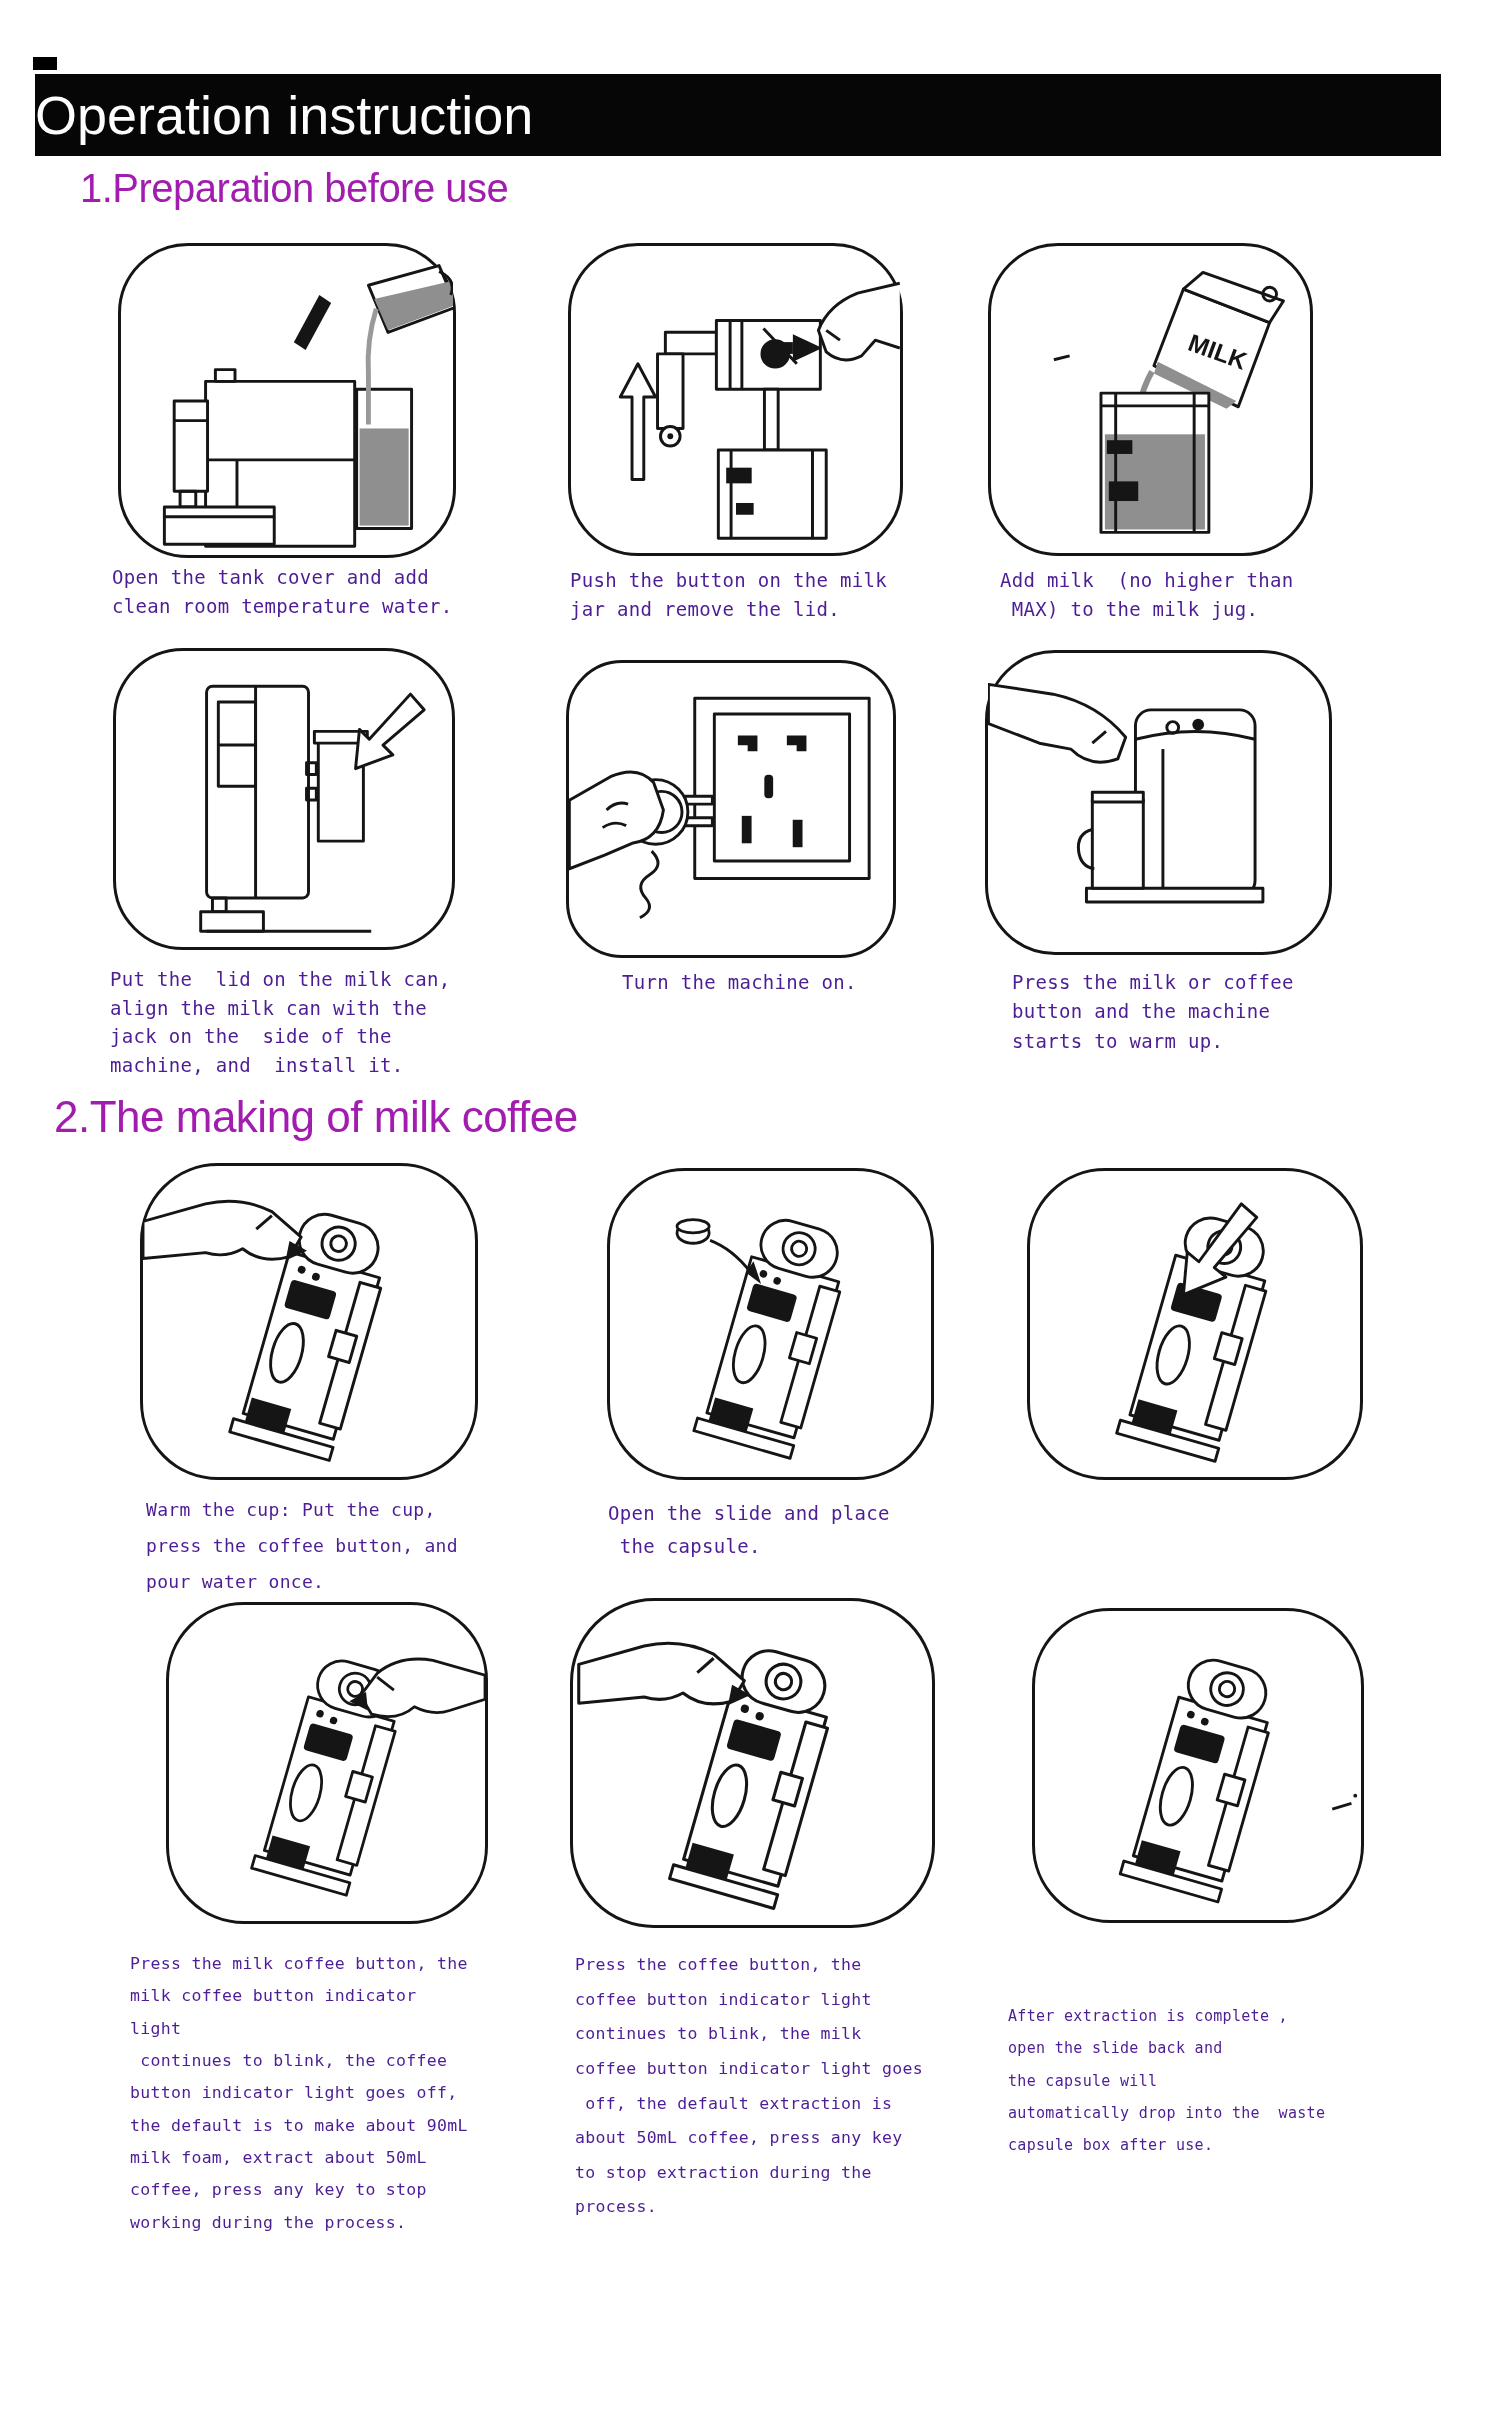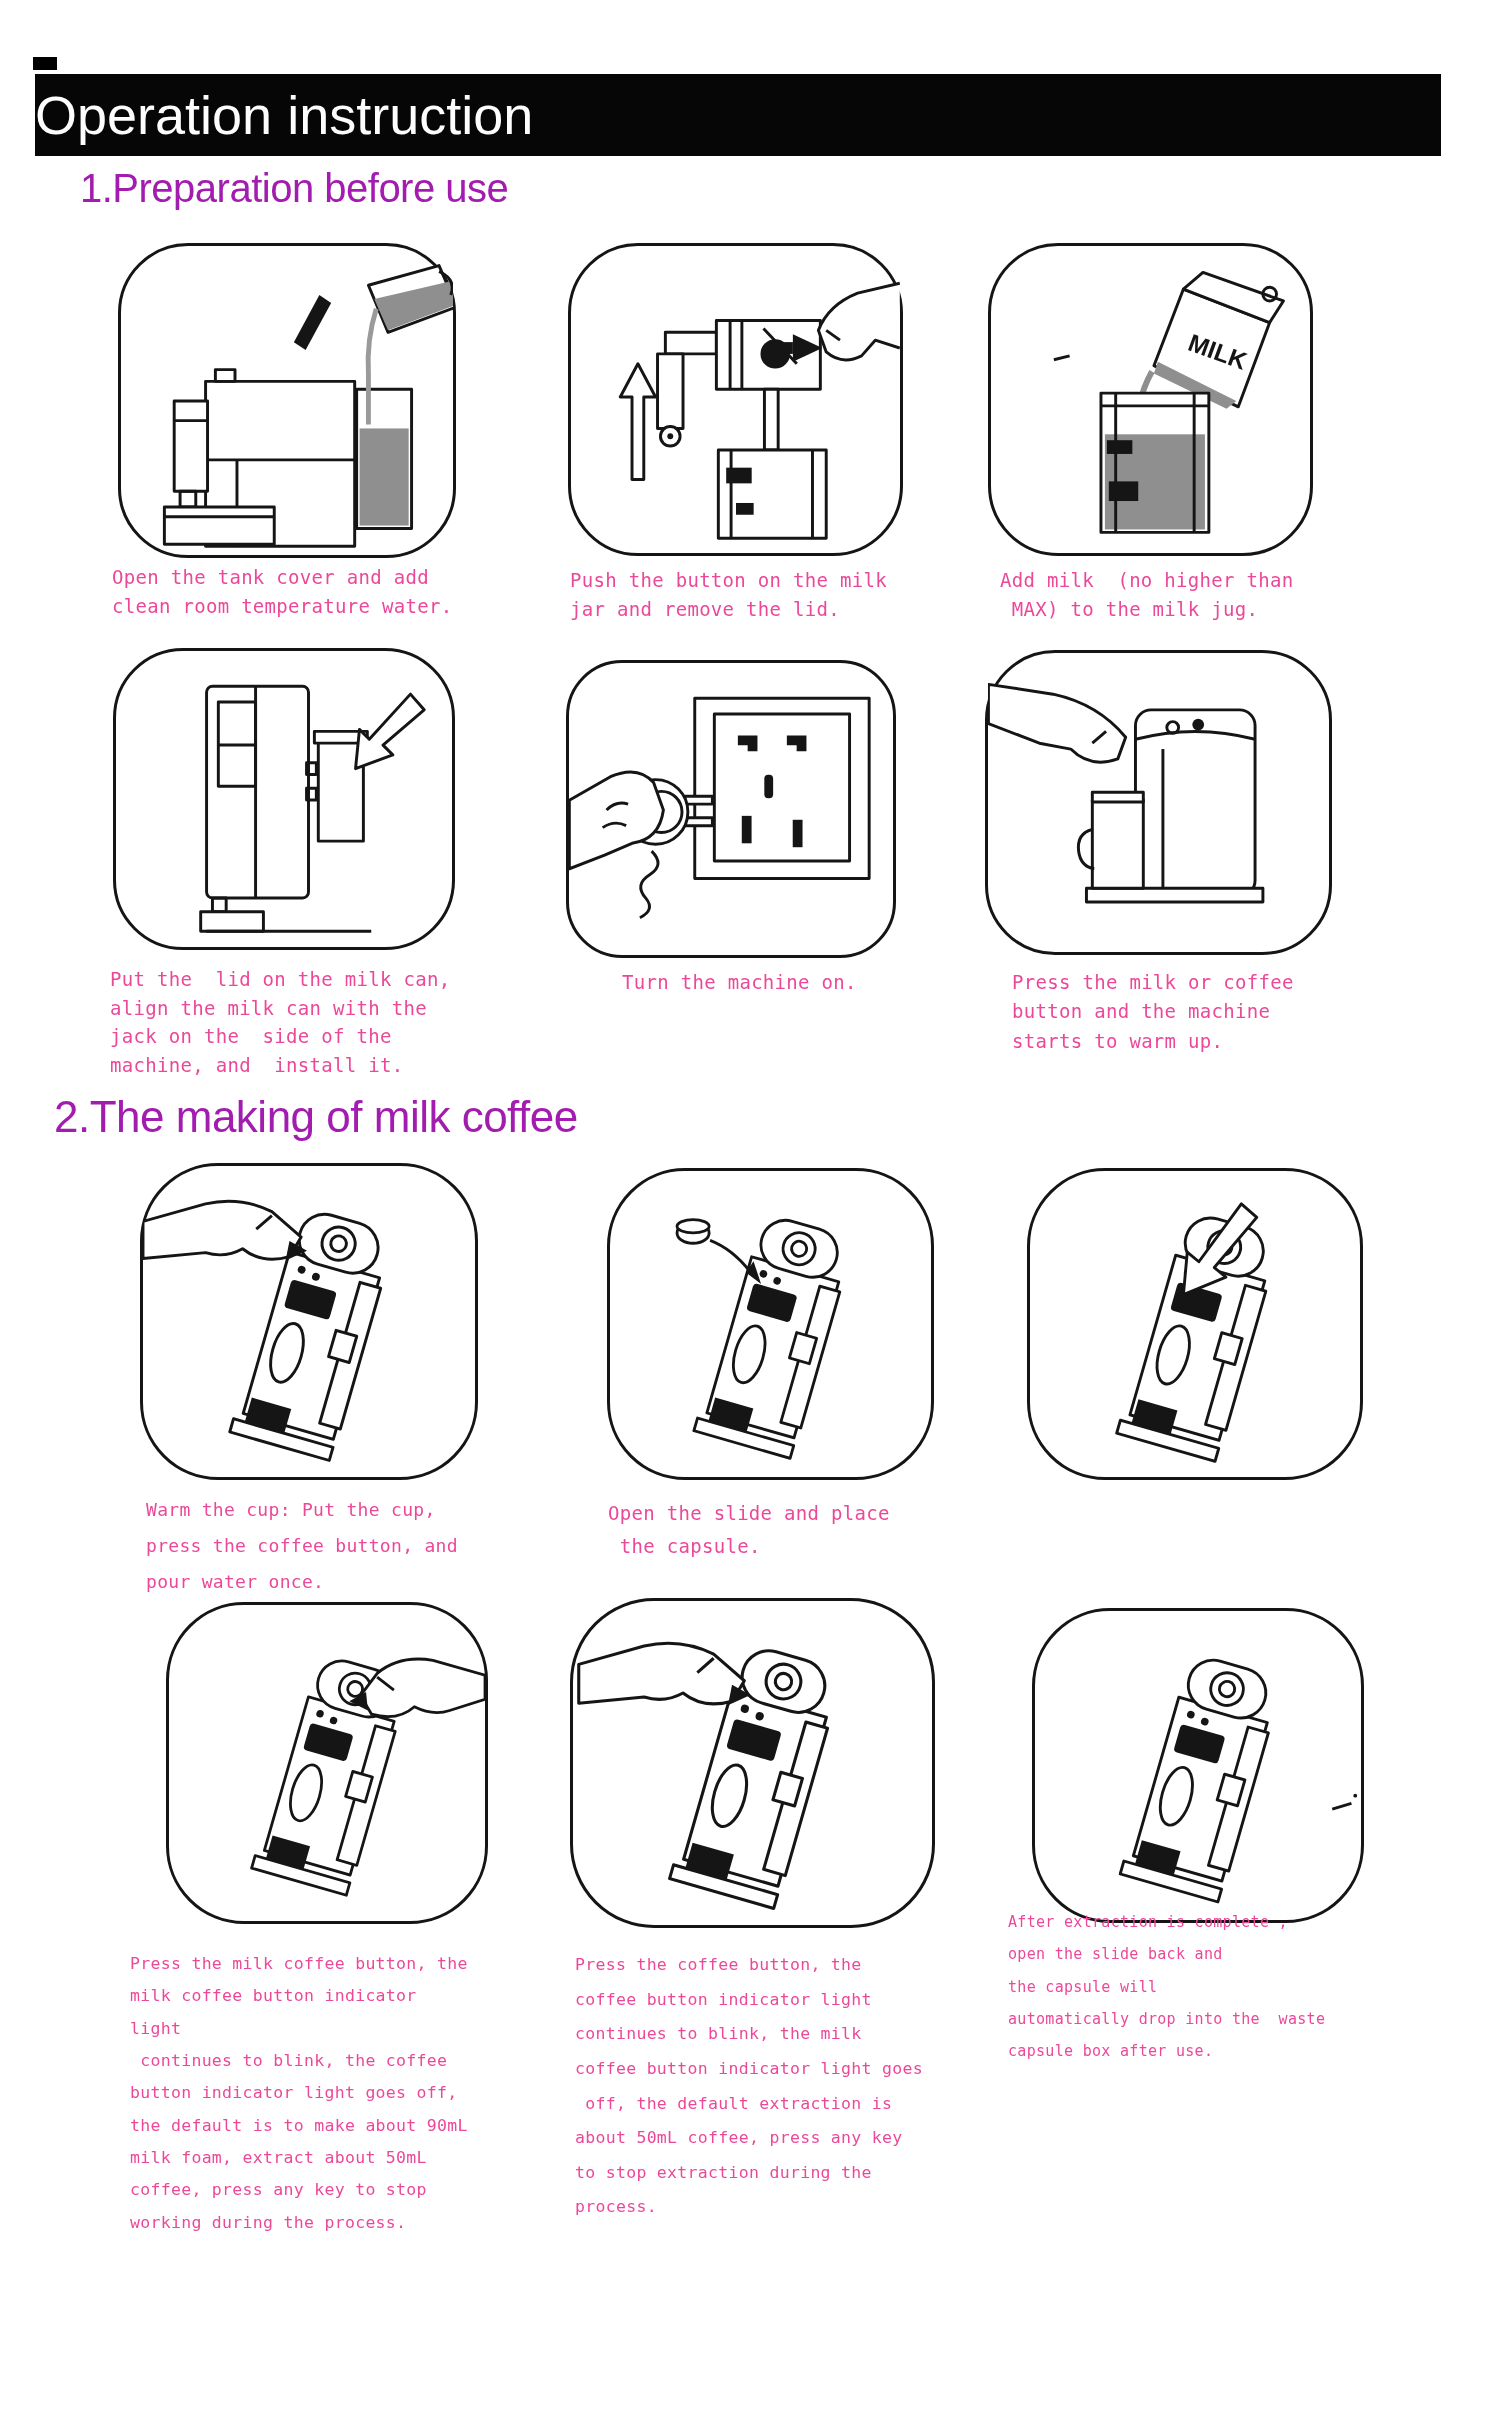--- a/index.html
+++ b/index.html
@@ -5,21 +5,21 @@
   html,body{margin:0;padding:0;background:#e8e8e8;}
   #page{position:relative;width:1490px;height:2428px;background:#ffffff;overflow:hidden;
         font-family:"Liberation Sans", sans-serif;color:#111;}
   .hdr-bar{position:absolute;left:35px;top:74px;width:1406px;height:82px;background:#060606;}
   .hdr-title{color:#fdfdfd;font-size:54px;line-height:82px;letter-spacing:0px;
              font-family:"Liberation Sans", sans-serif;white-space:nowrap;}
   .sec-h{position:absolute;color:#a21caf;font-family:Liberation Sans, sans-serif;
          letter-spacing:-0.5px;white-space:nowrap;}
   .box{position:absolute;border:3px solid #151515;border-radius:70px;background:#fff;box-sizing:border-box;}
   .box svg{width:100%;height:100%;display:block;}
-  .cap{position:absolute;font-family:"DejaVu Sans Mono", monospace;color:#ec4899;
+  .cap{position:absolute;font-family:"DejaVu Sans Mono", monospace;color:#4c1d95;
        white-space:pre-wrap;letter-spacing:0.3px;}
   .artifact{position:absolute;background:#000;}
 </style>
 </head>
 <body>
 
 <div id="page">
 
   <div class="artifact" style="left:33px;top:57px;width:24px;height:13px;"></div>
 
@@ -379,19 +379,19 @@
 coffee, press any key to stop
 working during the process.</div>
   <div class="cap" style="left:575px;top:1948px;width:400px;font-size:16.5px;line-height:2.1;">Press the coffee button, the
 coffee button indicator light
 continues to blink, the milk
 coffee button indicator light goes
  off, the default extraction is
 about 50mL coffee, press any key
 to stop extraction during the
 process.</div>
-  <div class="cap" style="left:1008px;top:1906px;width:410px;font-size:15px;line-height:2.15;">After extraction is complete ,
+  <div class="cap" style="left:1008px;top:2000px;width:410px;font-size:15px;line-height:2.15;">After extraction is complete ,
 open the slide back and
 the capsule will
 automatically drop into the  waste
 capsule box after use.</div>
 
 </div>
 
 </body></html>

